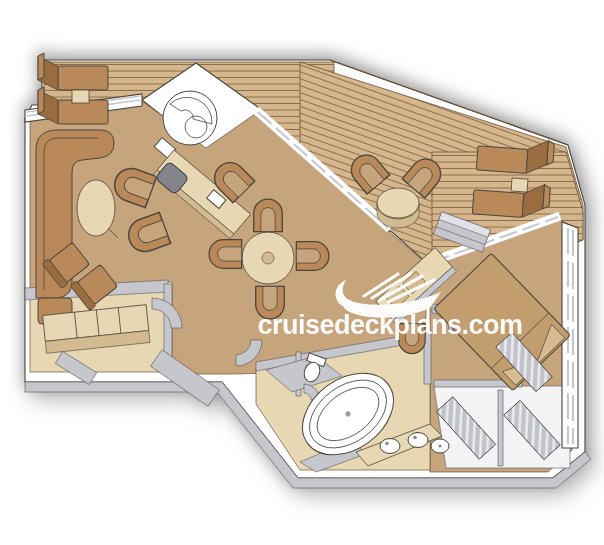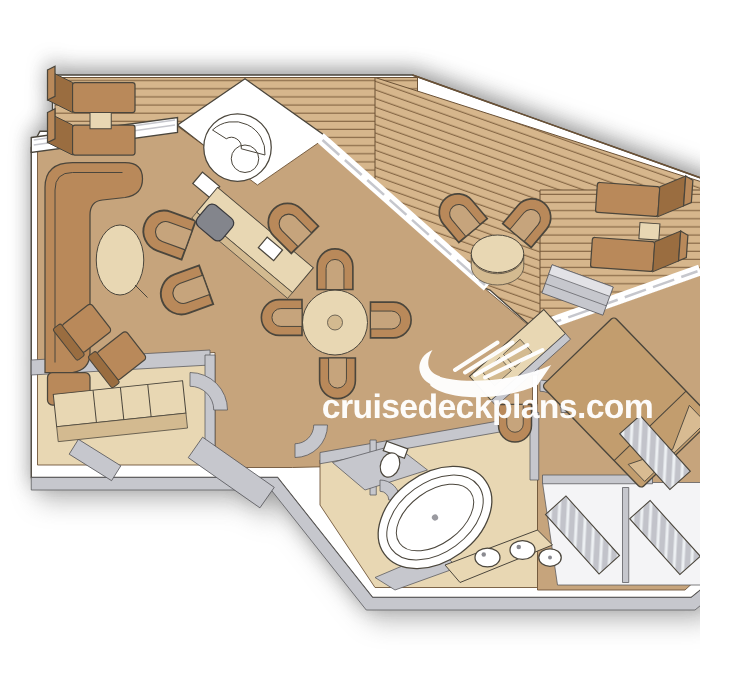--- a/index.html
+++ b/index.html
@@ -1,16 +1,16 @@
 <!DOCTYPE html>
 <html style="--background: #ffffff; --deck: #d6b68c; --deck-line: #7e5f3e; --floor: #c6a47c; --cream: #e8d7b3; --cream-dark: #d3ba90; --furniture: #b9895a; --furniture-dark: #9a6d40; --bed: #c29d6e; --wall-white: #ffffff; --wall-gray: #c6c7cd; --outline: #4b463c; --watermark: #ffffff;"><head>
 <meta charset="utf-8">
 <style>
   html,body{margin:0;padding:0;background:var(--background,#fff);}
-  .stage{width:560px;height:545px;position:relative;background:var(--background,#fff);overflow:hidden;
+  .stage{width:604px;height:545px;position:relative;background:var(--background,#fff);overflow:hidden;
          font-family:"Liberation Sans",sans-serif;}
   svg{display:block;}
   .plan-shadow{filter:drop-shadow(0 -5px 8px rgba(70,70,70,.45)) drop-shadow(7px 9px 10px rgba(100,100,100,.38));}
   .white{fill:var(--wall-white);stroke:var(--outline);stroke-width:1.1;}
   .gray{fill:var(--wall-gray);stroke:#55555a;stroke-width:.6;}
   .floorpoly{fill:var(--floor);stroke:#6b5135;stroke-width:.7;}
   .creamfloor{fill:var(--cream);stroke:#6b5135;stroke-width:.7;}
   .cream{fill:var(--cream);stroke:var(--outline);stroke-width:.8;}
   .creamD{fill:var(--cream-dark);stroke:var(--outline);stroke-width:.6;}
   .furn{fill:var(--furniture);stroke:var(--outline);stroke-width:1;}

